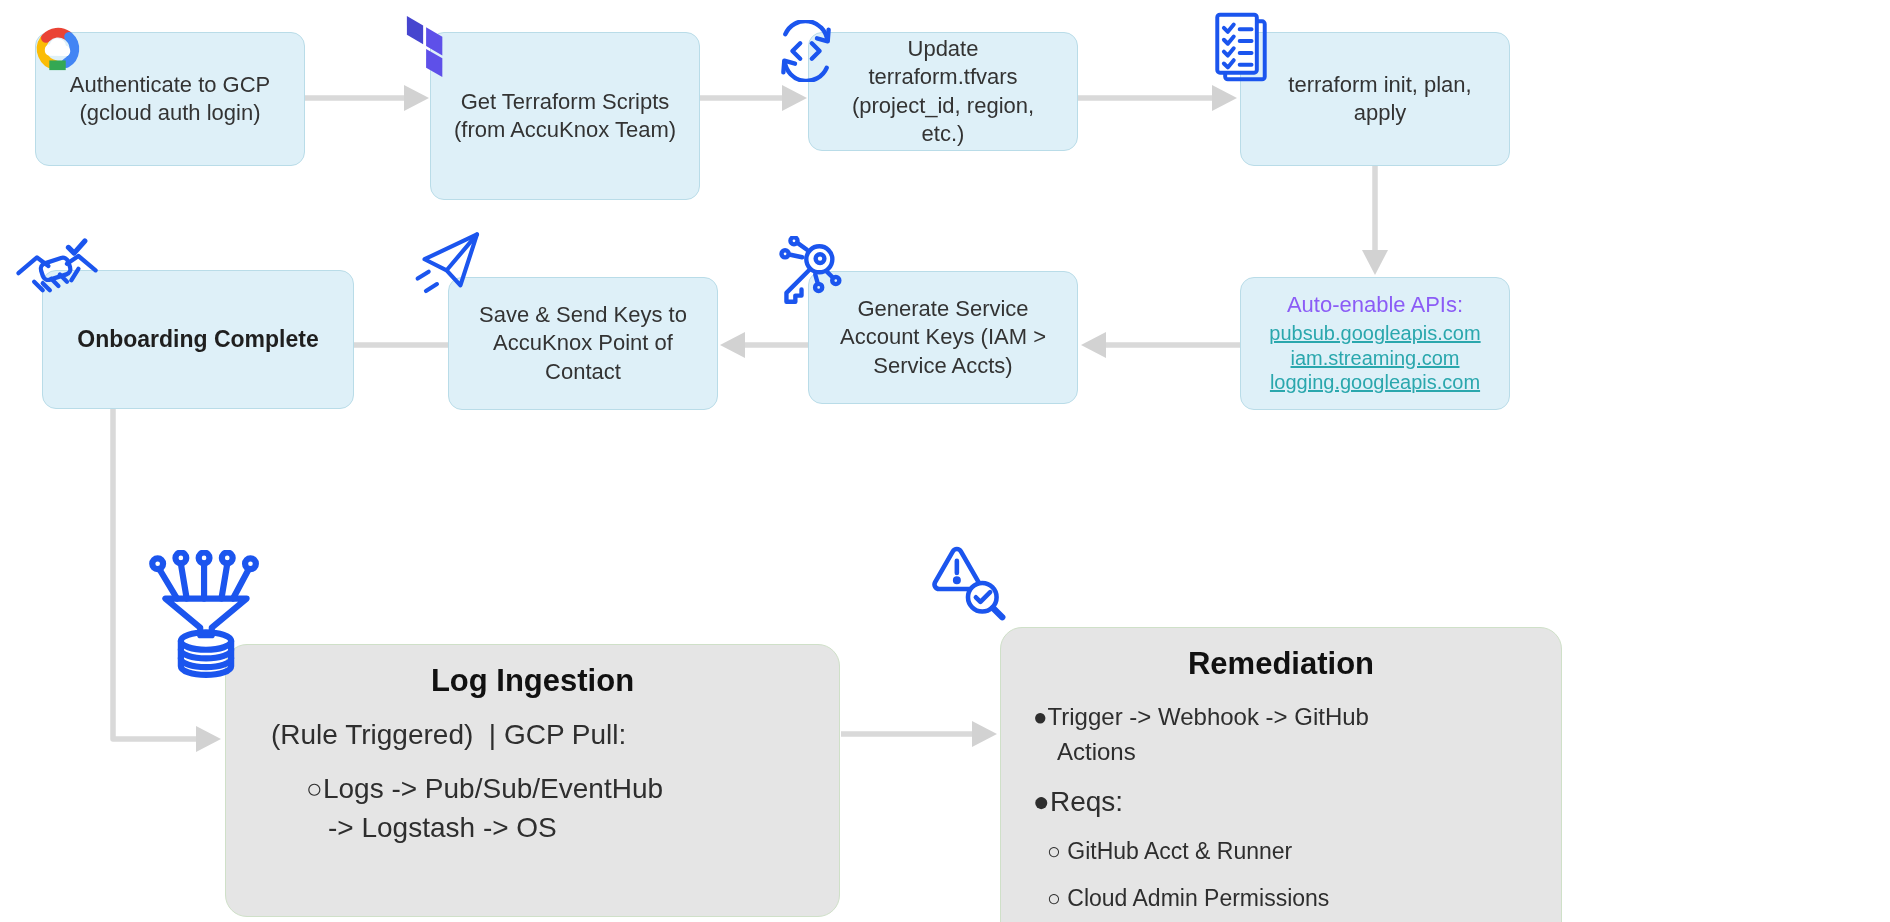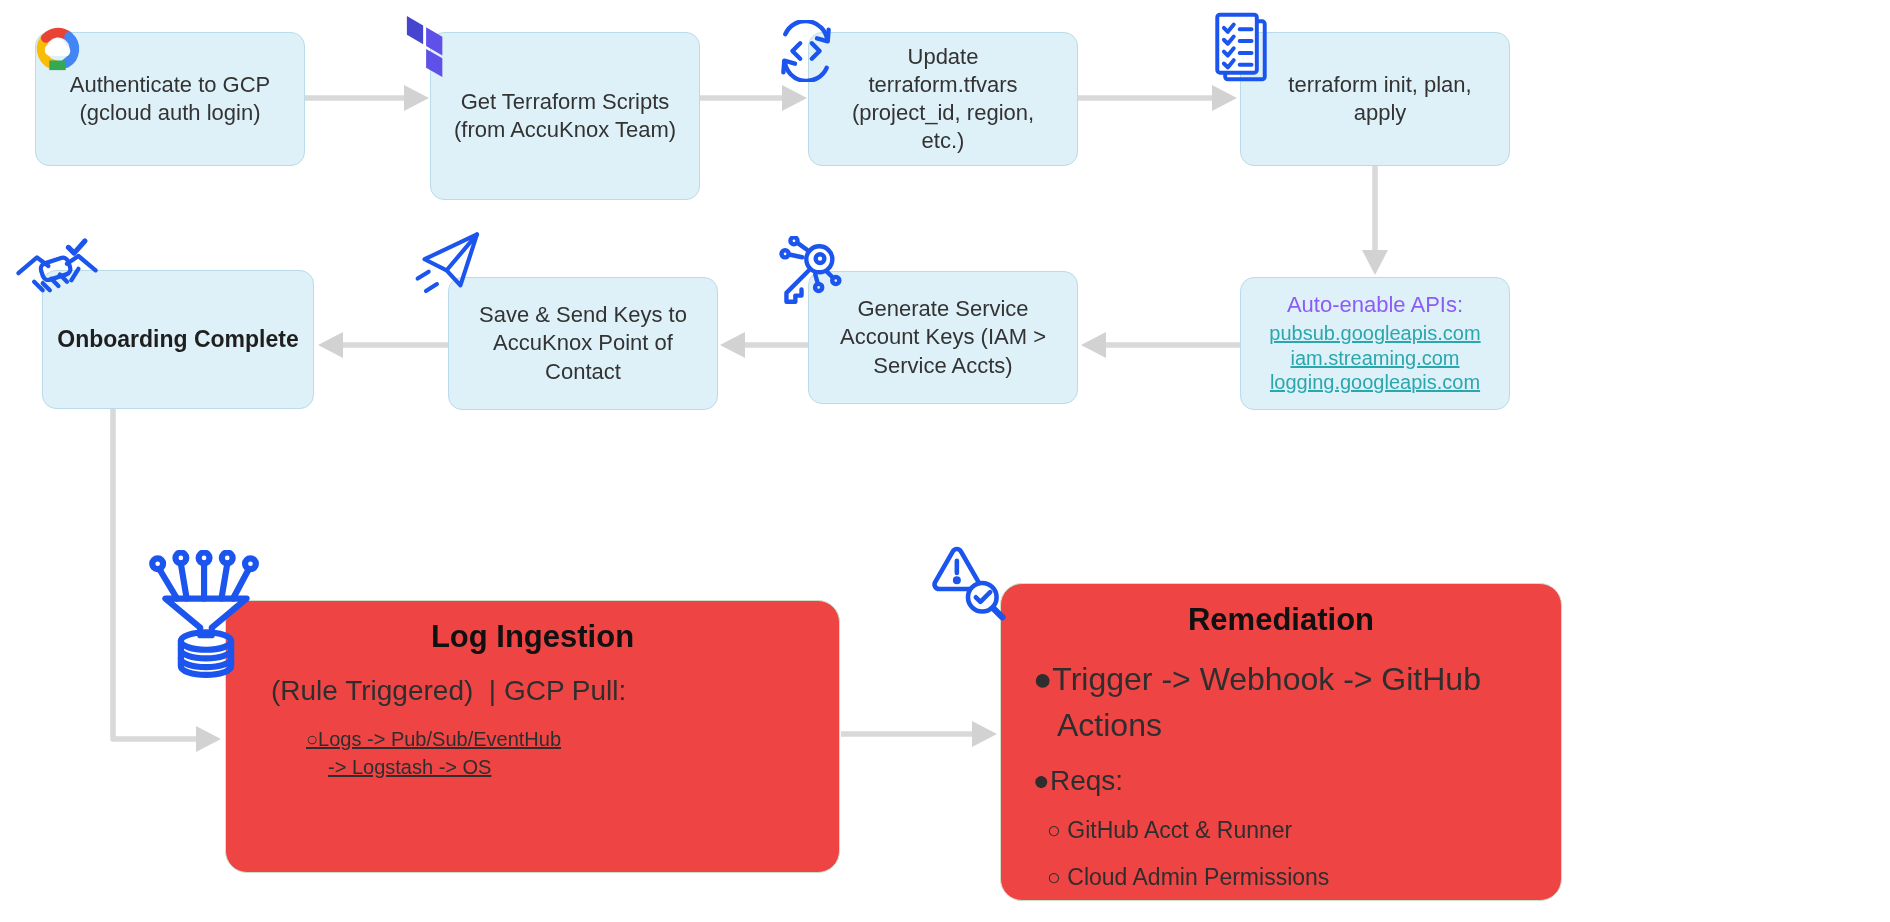--- a/index.html
+++ b/index.html
@@ -11,27 +11,27 @@
   .conn-head{fill:#d2d2d2;}
   
   .node{position:absolute;background:#def0f8;border:1.5px solid #b9dce8;border-radius:14px;
         display:flex;flex-direction:column;align-items:center;justify-content:center;
         text-align:center;z-index:1;box-sizing:border-box;padding:8px 10px;}
   .node-label{white-space:pre-line;font-size:22px;line-height:1.28;color:#333333;}
   .node-title{font-size:23px;font-weight:bold;color:#1f1f1f;}
   .api-title{font-size:22px;color:#8b5cf6;margin-bottom:3px;}
   .api-link{display:block;font-size:20px;line-height:1.22;color:#2aa7ad;text-decoration:underline;}
   
-  .group{position:absolute;background:#ef4444;border:1px solid #cfe0c8;border-radius:22px;
-         z-index:1;box-sizing:border-box;}
+  .group{position:absolute;background:#e5e5e5;border:1px solid #cfe0c8;border-radius:22px;
+         z-index:1;box-sizing:border-box;margin-top:44px;}
   .group-title{font-size:31px;font-weight:bold;text-align:center;margin-top:18px;color:#111111;}
   .log-subtitle{font-size:28px;margin:20px 0 0 45px;color:#2e2e2e;}
-  .log-bullet{font-size:20px;margin:18px 0 0 80px;padding-left:22px;text-indent:-22px;
-              white-space:pre-line;line-height:1.4;color:#2e2e2e;text-decoration:underline;}
-  .rem-bullet1{font-size:32px;margin:18px 0 0 32px;padding-left:24px;text-indent:-24px;
+  .log-bullet{font-size:28px;margin:18px 0 0 80px;padding-left:22px;text-indent:-22px;
+              white-space:pre-line;line-height:1.4;color:#2e2e2e;}
+  .rem-bullet1{font-size:24px;margin:18px 0 0 32px;padding-left:24px;text-indent:-24px;
                white-space:pre-line;line-height:1.45;color:#2e2e2e;}
   .rem-bullet2{font-size:28px;margin:16px 0 0 32px;color:#2e2e2e;}
   .rem-sub{font-size:23px;margin:20px 0 0 46px;color:#2e2e2e;}
   
   .icon{position:absolute;z-index:2;line-height:0;}
 </style>
 </head>
 <body>
 
 <div id="canvas">
@@ -78,21 +78,21 @@
   <div class="node" style="left:35px;top:32px;width:270px;height:134px;">
     <div class="node-label">Authenticate to GCP
 (gcloud auth login)</div>
   </div>
 
   <div class="node" style="left:430px;top:32px;width:270px;height:168px;">
     <div class="node-label">Get Terraform Scripts
 (from AccuKnox Team)</div>
   </div>
 
-  <div class="node" style="left:808px;top:32px;width:270px;height:134px;">
+  <div class="node" style="left:808px;top:32px;width:270px;height:119px;">
     <div class="node-label">Update
 terraform.tfvars
 (project_id, region,
 etc.)</div>
   </div>
 
   <div class="node" style="left:1240px;top:32px;width:270px;height:134px;padding-left:20px;">
     <div class="node-label">terraform init, plan,
 apply</div>
   </div>
@@ -109,21 +109,21 @@
 Account Keys (IAM &gt;
 Service Accts)</div>
   </div>
 
   <div class="node" style="left:448px;top:277px;width:270px;height:133px;">
     <div class="node-label">Save &amp; Send Keys to
 AccuKnox Point of
 Contact</div>
   </div>
 
-  <div class="node" style="left:42px;top:270px;width:272px;height:139px;gap:16px;">
+  <div class="node" style="left:42px;top:270px;width:312px;height:139px;gap:16px;">
     <div class="node-title">Onboarding Complete</div>
   </div>
 
   <div class="group" style="left:225px;top:600px;width:615px;height:273px;">
     <div class="group-title">Log Ingestion</div>
     <div class="log-subtitle">(Rule Triggered) &nbsp;| GCP Pull:</div>
     <div class="log-bullet">○Logs -&gt; Pub/Sub/EventHub
 -&gt; Logstash -&gt; OS</div>
   </div>
 

